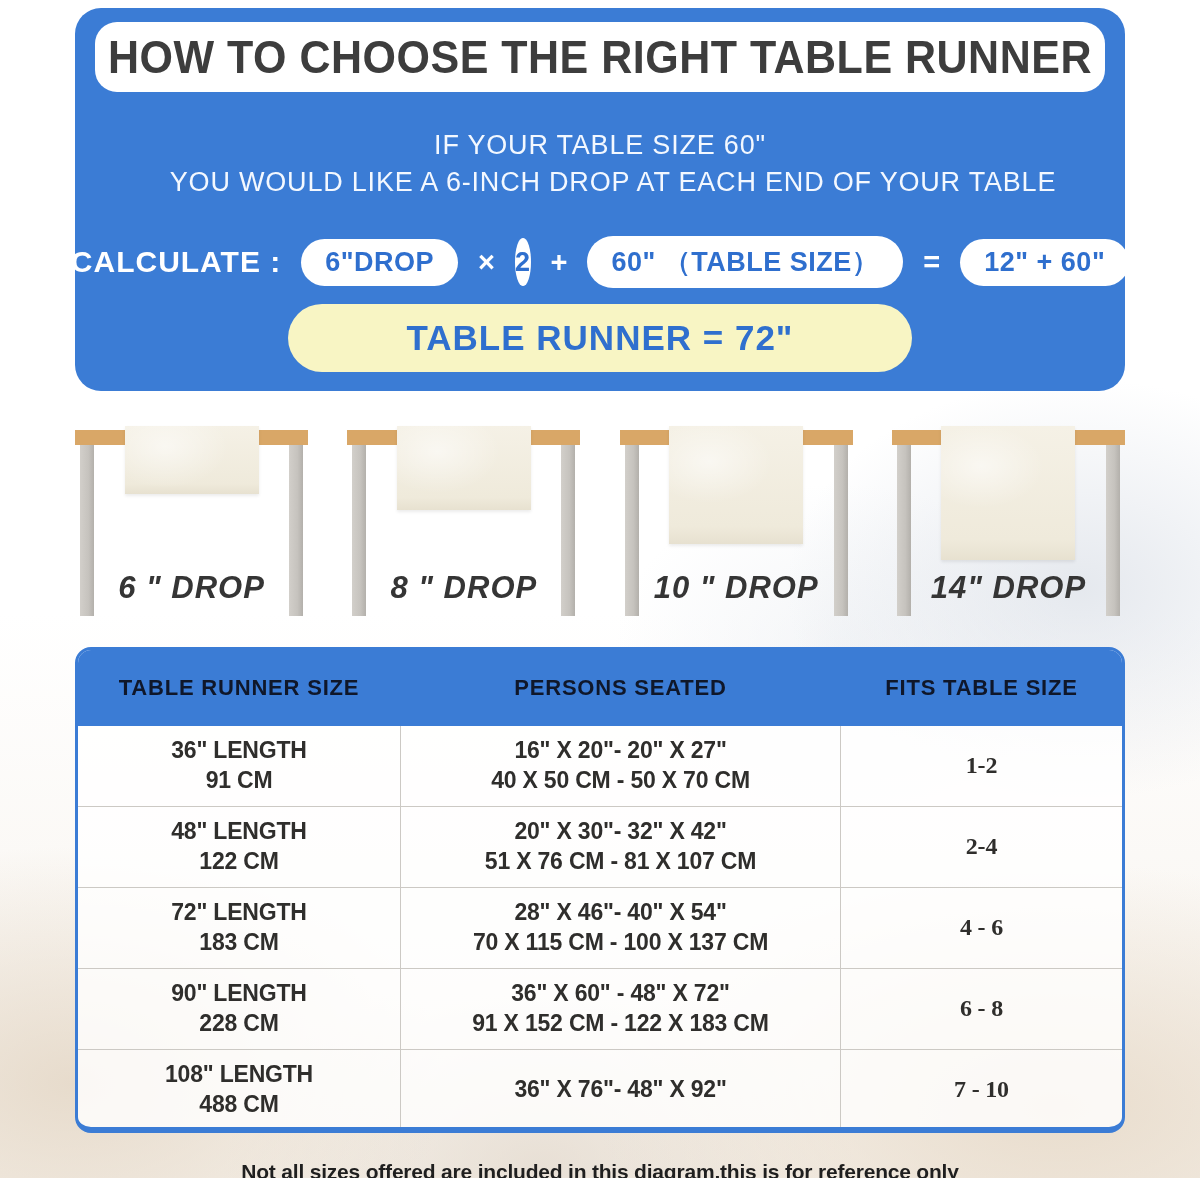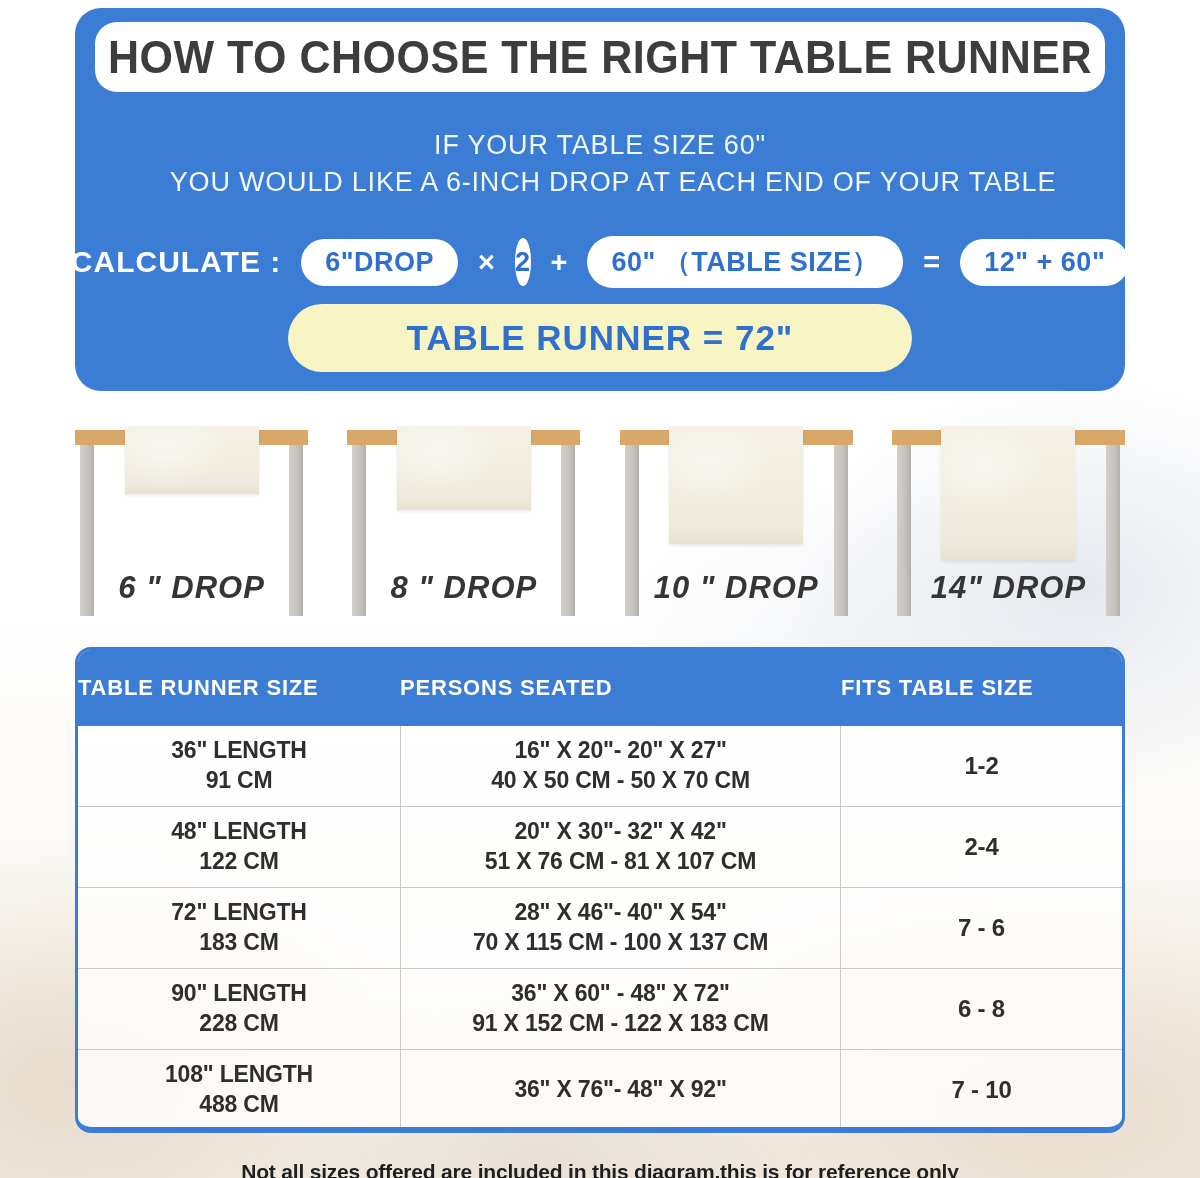--- a/index.html
+++ b/index.html
@@ -95,32 +95,32 @@
   .size-card {
     position:absolute; left:75px; top:647px; width:1050px; height:486px;
     border:3px solid #3b7cd5; border-bottom-width:6px; border-radius:16px;
     overflow:hidden; background:rgba(255,255,255,0.80);
   }
   .size-head {
     height:76px; background:#3b7cd5;
     display:grid; grid-template-columns:322px 441px 1fr; align-items:center;
   }
   .size-head div {
-    color:#ffffff; font-weight:bold; font-size:22px; letter-spacing:0.8px;
+    color:#0f172a; font-weight:bold; font-size:22px; text-align:center; letter-spacing:0.8px;
   }
   .size-body { height:404px; display:flex; flex-direction:column; }
   .t-row { flex:1; display:grid; grid-template-columns:322px 441px 1fr; }
   .t-row + .t-row { border-top:1px solid #ccc9c4; }
   .t-cell {
     display:flex; flex-direction:column; align-items:center; justify-content:center;
     color:#2f2e2c; font-weight:bold; font-size:23px; line-height:1.3; text-align:center;
     letter-spacing:-0.2px;
   }
   .t-cell.c2 { border-left:1px solid #ccc9c4; border-right:1px solid #ccc9c4; }
-  .t-cell.c3 { font-size:24px; }
+  .t-cell.c3 { font-size:24px;font-family:Liberation Serif, serif; }
 
   .footnote {
     position:absolute; top:1140px; width:100%; text-align:center;
     font-size:21px; font-weight:bold; color:#1f1f1f; letter-spacing:-0.2px;margin-top:20px;
   }
 </style>
 </head>
 <body>
 
 <div class="bg"></div>
@@ -211,21 +211,21 @@
 
     <div class="t-row">
       <div class="t-cell c1">
         <div>72" LENGTH</div>
         <div>183 CM</div>
       </div>
       <div class="t-cell c2">
         <div>28" X 46"- 40" X 54"</div>
         <div>70 X 115 CM - 100 X 137 CM</div>
       </div>
-      <div class="t-cell c3">7 - 6</div>
+      <div class="t-cell c3">4 - 6</div>
     </div>
 
     <div class="t-row">
       <div class="t-cell c1">
         <div>90" LENGTH</div>
         <div>228 CM</div>
       </div>
       <div class="t-cell c2">
         <div>36" X 60" - 48" X 72"</div>
         <div>91 X 152 CM - 122 X 183 CM</div>

